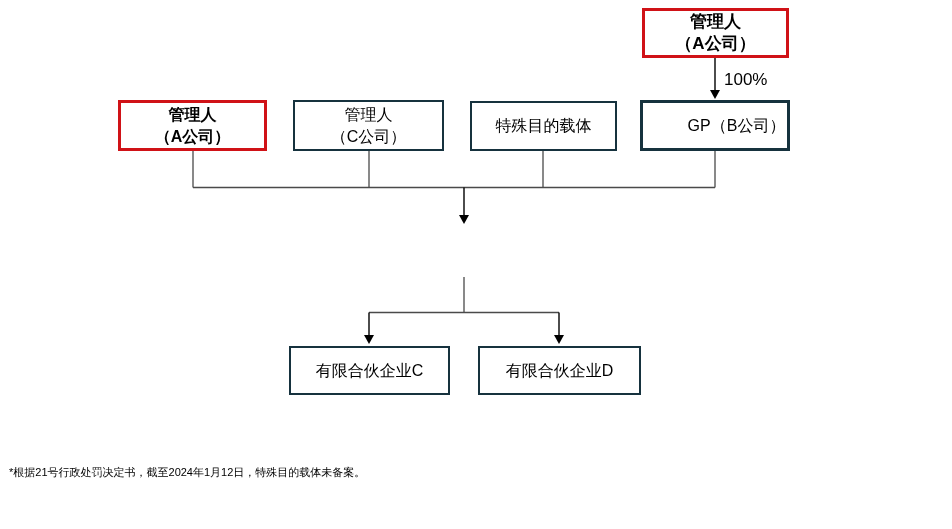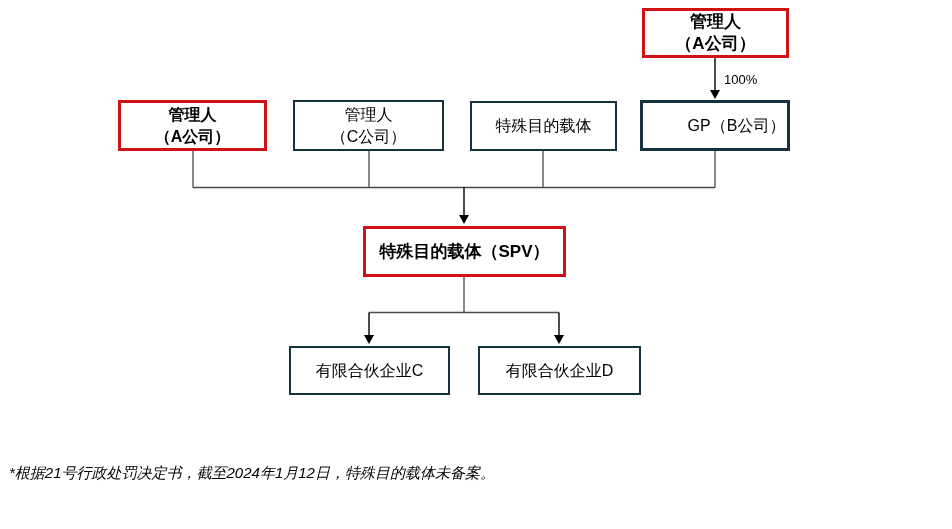--- a/index.html
+++ b/index.html
@@ -39,29 +39,28 @@
     font-size: 16px;
     line-height: 22px;
     white-space: nowrap;
   }
   .node.teal { border: 2px solid var(--teal); }
   .node.teal-thick { border: 3px solid var(--teal); padding-left: 43px; }
   .node.red  { border: 3px solid var(--red); font-weight: bold; }
   .node.big-label { font-size: 17px; }
   .edge-label {
     position: absolute;
-    font-size: 13px;
+    font-size: 17px;
     line-height: 16px;
     color: #000000;
   }
   .footnote {
     position: absolute;
     left: 9px;
-    font-style: italic;
-    font-size: 15px;
+    font-size: 11px;
     line-height: 19px;
     white-space: nowrap;
     color: #000000;
   }
 </style>
 </head>
 <body>
 
 <div class="canvas">
 
@@ -106,23 +105,20 @@
   </div>
 
   <div class="node teal" style="left:470px; top:101px; width:147px; height:50px;">
     <span>特殊目的载体</span>
   </div>
 
   <div class="node teal-thick" style="left:640px; top:100px; width:150px; height:51px;">
     <span>GP（B公司）</span>
   </div>
 
-  <div class="node red big-label" style="left:363px; top:226px; width:203px; height:51px;">
-    <span>特殊目的载体（SPV）</span>
-  </div>
 
   <div class="node teal" style="left:289px; top:346px; width:161px; height:49px;">
     <span>有限合伙企业C</span>
   </div>
 
   <div class="node teal" style="left:478px; top:346px; width:163px; height:49px;">
     <span>有限合伙企业D</span>
   </div>
 
   <div class="footnote" style="top:463px;">*根据21号行政处罚决定书，截至2024年1月12日，特殊目的载体未备案。</div>

